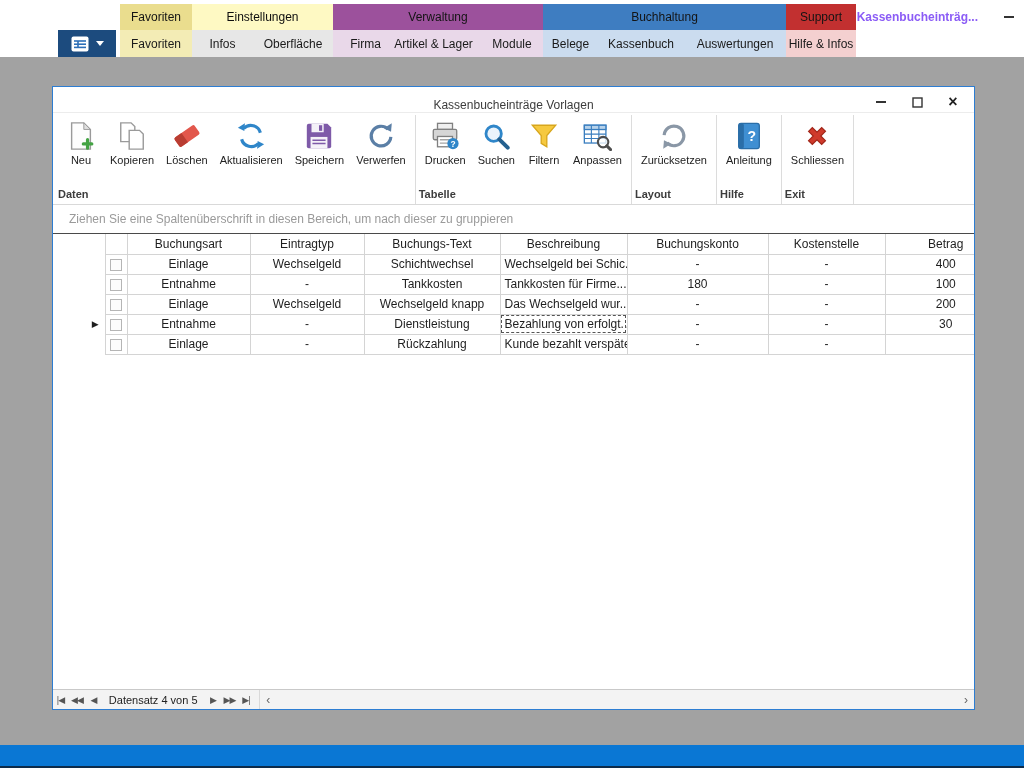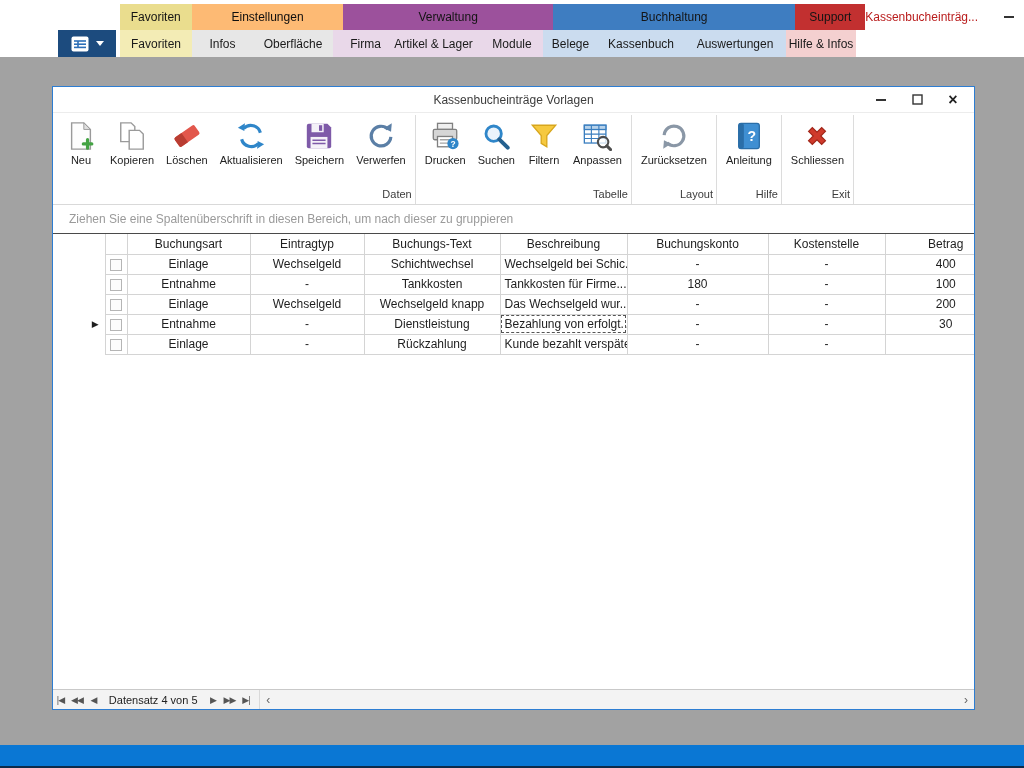--- a/index.html
+++ b/index.html
@@ -5,26 +5,26 @@
   * { box-sizing: border-box; margin: 0; padding: 0; }
   html,body { width:1024px; height:768px; overflow:hidden; }
   body { font-family:"Liberation Sans", sans-serif; font-size:12px; color:#222; background:#fff; position:relative; }
 
   
   .ribbon { position:absolute; top:0; left:13px; width:1024px; height:57px; background:#fff;margin-left:43px; }
   .row1 { position:absolute; top:4px; left:0; width:1024px; height:26px; display:flex; align-items:stretch; }
   .r1-spacer { width:64px; }
   .grp-h { display:flex; align-items:center; justify-content:center; font-size:12px; color:#141414; }
   .w-fav { width:72px;  background:#EADD8E; }
-  .w-ein { width:152px; background:#fdba74; color:#0e0e0e; }
+  .w-ein { width:141px; background:#fef9c3; color:#0e0e0e; }
   .w-ver { width:210px; background:#9C519C; }
   .w-buc { width:243px; background:#3E7DC1; }
   .w-sup { width:70px;  background:#C23030; }
   .r1-right { margin-left:auto; display:flex; align-items:center; gap:4px; padding-right:8px; }
-  .win-title { color:#b91c1c; margin-right:16px; white-space:nowrap; }
+  .win-title { color:#8b5cf6; margin-right:16px; white-space:nowrap;font-weight:bold; }
   .win-ctrl { width:22px; height:20px; display:flex; align-items:center; justify-content:center; cursor:default; }
   .min-bar { display:inline-block; width:10px; height:2px; background:#333; }
   .close-x { font-size:16px; font-weight:bold; color:#222; line-height:1; }
 
   .row2 { position:absolute; top:30px; left:0; width:1024px; height:27px; display:flex; }
   .app-btn { margin-left:2px; margin-right:4px; width:58px; background:#1C4B7E; display:flex; align-items:center; justify-content:center; gap:7px; cursor:pointer; }
   .caret-down { width:0; height:0; border-left:4px solid transparent; border-right:4px solid transparent; border-top:5px solid #fff; }
   .tab { display:flex; align-items:center; justify-content:center; font-size:12px; color:#1a1a1a; cursor:pointer; white-space:nowrap; }
   .t-favoriten     { width:72px;  background:#F3ECB5; }
   .t-system        { width:61px;  background:#E7E7E7; }
@@ -37,32 +37,32 @@
   .t-auswertungen  { width:102px; background:#CBDCEF; }
   .t-hilfe         { width:70px;  background:#F4D0D0; }
 
   
   .workspace { position:absolute; top:57px; left:0; width:1024px; height:688px; background:#A2A2A2; }
   .bottom-blue { position:absolute; top:745px; left:0; width:1024px; height:21px; background:#0A77D4; }
   .bottom-dark { position:absolute; top:766px; left:0; width:1024px; height:2px; background:#0D2B4A; }
 
   
   .dialog { position:absolute; left:52px; top:29px; width:923px; height:624px; background:#fff; border:1px solid #2D7DD2; display:flex; flex-direction:column; }
-  .dlg-titlebar { height:26px; flex:0 0 26px; position:relative; display:flex; align-items:center; border-bottom:1px solid #ececec; }
+  .dlg-titlebar { height:26px; flex:0 0 26px; position:relative; display:flex; align-items:flex-end; border-bottom:1px solid #ececec; }
   .dlg-title { position:absolute; left:0; right:0; text-align:center; color:#3c3c3c; }
   .dlg-btns { margin-left:auto; display:flex; gap:14px; padding-right:10px; z-index:1; }
 
   
   .toolbar { flex:0 0 92px; display:flex; align-items:stretch; padding:2px 0 0 2px; border-bottom:1px solid #d9d9d9; background:#fff; }
   .tb-group { display:flex; flex-direction:column; border-right:1px solid #dcdcdc; padding:0 3px; }
   .tb-row { display:flex; flex:1; align-items:flex-start; }
   .tb-btn { display:flex; flex-direction:column; align-items:center; gap:3px; padding:6px 6px 2px; min-width:46px; cursor:pointer; }
   .tb-btn svg { width:30px; height:30px; display:block; }
   .tb-label { font-size:11px; color:#222; white-space:nowrap; }
-  .tb-grp-label { text-align:right; font-size:11px; color:#3c3c3c; padding:2px 0 4px; }
+  .tb-grp-label { text-align:left; font-size:11px; color:#3c3c3c; padding:2px 0 4px;font-weight:bold; }
 
   
   .group-panel { flex:0 0 29px; display:flex; align-items:center; padding-left:16px; color:#9a9a9a; font-size:12px; background:#fff; border-bottom:1px solid #4a4a4a; }
 
   
   .grid-area { flex:1 1 auto; background:#fff; overflow:hidden; }
   table.grid { border-collapse:collapse; table-layout:fixed; width:100%; font-size:12px;margin-left:33px; }
   table.grid th, table.grid td { border:1px solid #d4d4d4; height:20px; padding:0 4px; text-align:center; font-weight:normal; color:#1e1e1e; white-space:nowrap; overflow:hidden; }
   table.grid th { border-top:none; background:#fff; }
   td.ind, th.ind { border:none !important; background:#fff; padding:0; font-size:9px; color:#333; }

